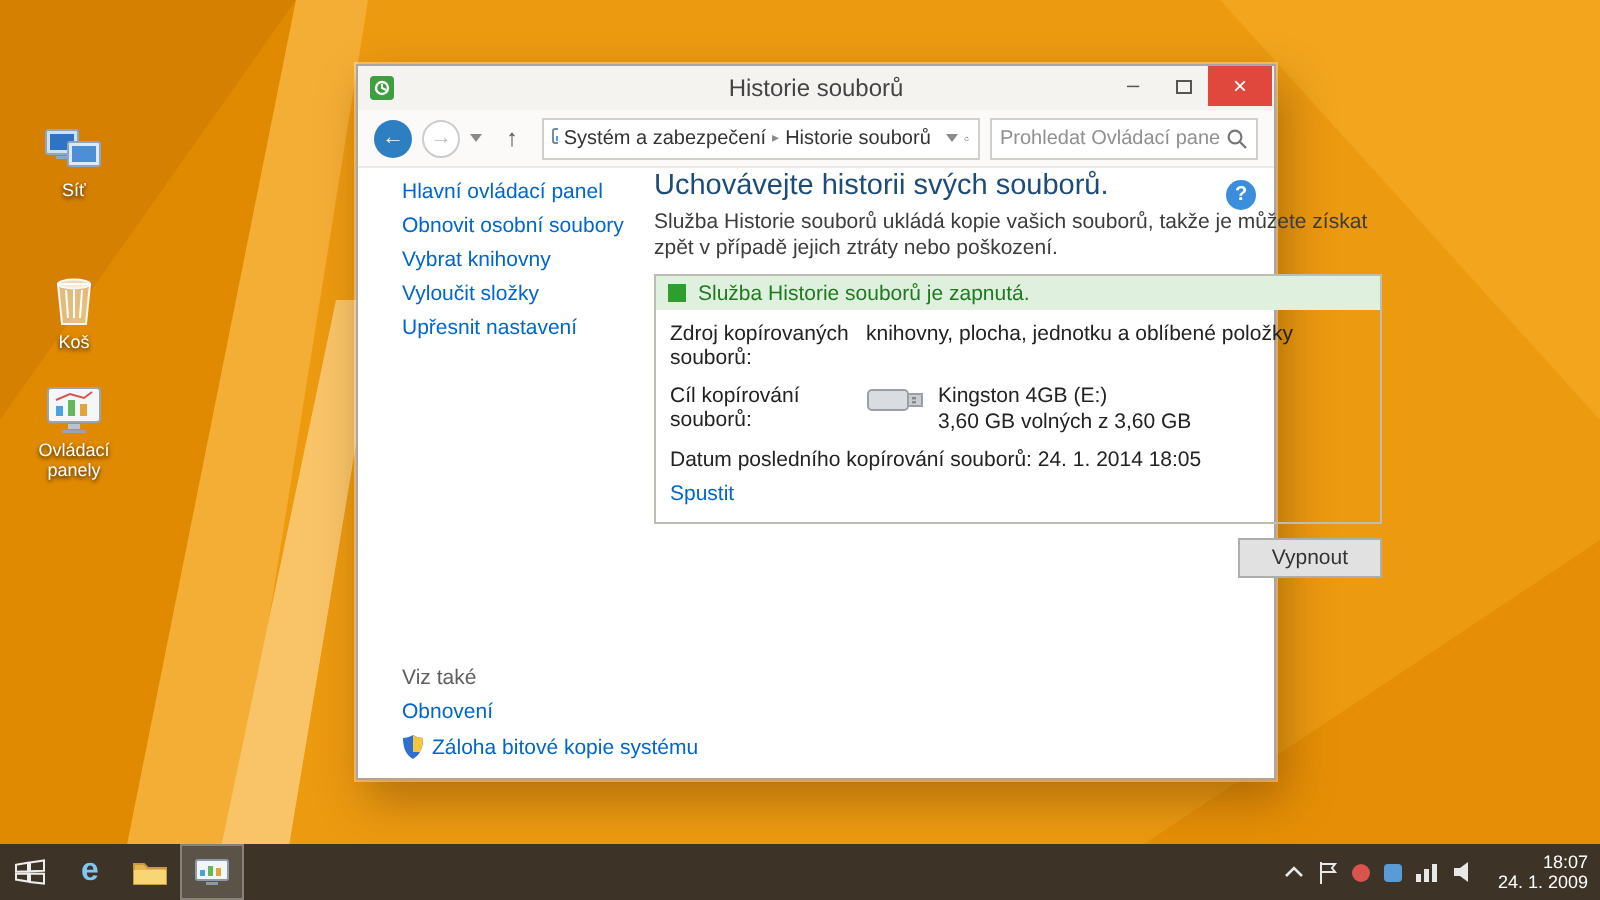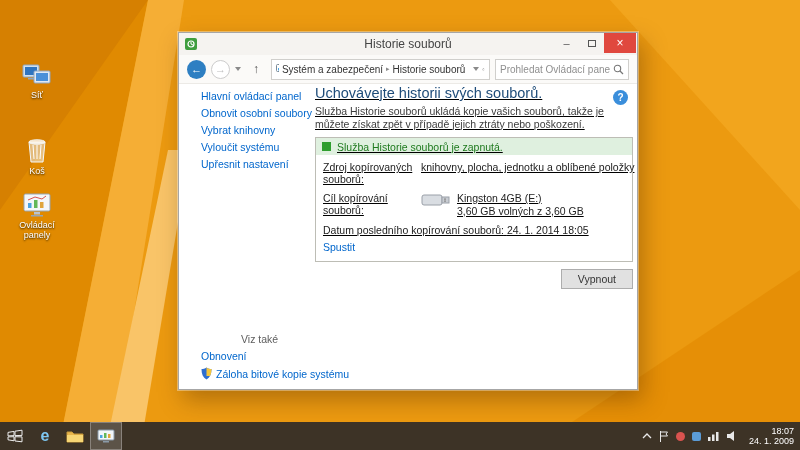--- a/index.html
+++ b/index.html
@@ -44,41 +44,41 @@
   .searchbox { width:134px; height:21px; border:1px solid #D0CFCC; background:#fff; display:flex; align-items:center; padding:0 4px; gap:3px; }
   .searchbox input { flex:1; min-width:0; border:none; outline:none; font-family:inherit; font-size:10px; color:#333; }
   .searchbox input::placeholder { color:#8F8F8F; }
 
   .help-btn { position:absolute; right:9px; top:57px; width:15px; height:15px; border-radius:50%; background:#3A8EDB; color:#fff;
               font-size:10px; font-weight:bold; display:flex; align-items:center; justify-content:center; }
 
   .sidebar { position:absolute; left:22px; top:57px; width:108px; }
   .side-link { display:block; font-size:10.5px; color:#0066CC; text-decoration:none; margin-bottom:5px; white-space:nowrap; }
 
-  .main { position:absolute; left:136px; top:52px; width:318px;text-decoration:underline; }
+  .main { position:absolute; left:148px; top:52px; width:364px; }
   .main h1 { font-size:14.5px; font-weight:400; color:#1E4C79; margin:0 0 4px; }
   .main .desc { font-size:10.5px; line-height:12.5px; color:#3C3C3C; margin:0 0 7px; }
 
   .status-box { border:1px solid #BDBDB5; }
   .status-band { height:17px; background:#DFF0DF; display:flex; align-items:center; gap:6px; padding:0 6px; }
   .status-square { width:9px; height:9px; background:#2F9E2F; flex:0 0 auto; }
   .status-band span.txt { font-size:10.5px; color:#1E7A1E; }
   .rows { padding:6px 7px 6px; }
   .row { display:flex; margin-bottom:7px; font-size:10.5px; color:#222; }
   .rlabel { width:98px; flex:0 0 auto; }
   .rvalue { white-space:nowrap; }
   .drive { display:flex; gap:6px; align-items:flex-start; }
   .drive .dtxt div { line-height:12.5px; }
   .row-inline { font-size:10.5px; color:#222; margin:3px 0 0; }
   .run-link { display:inline-block; font-size:10.5px; color:#0066CC; text-decoration:none; margin-top:5px; }
   .btn-row { margin-top:7px; text-align:right; }
   .btn-row button { font-family:inherit; font-size:10.5px; color:#333; background:#E1E1E1; border:1px solid #ADADAD; padding:2px 16px; height:20px; cursor:default; }
 
   .see-also { position:absolute; left:22px; bottom:9px; }
-  .see-heading { font-size:10.5px; color:#5E5E5E; margin-bottom:5px;margin-left:40px; }
+  .see-heading { font-size:10.5px; color:#5E5E5E; margin-bottom:5px; }
   .see-link { display:block; font-size:10.5px; color:#0066CC; text-decoration:none; margin-bottom:5px; }
   .shield-row { display:flex; align-items:center; gap:4px; }
   .shield-row a { font-size:10.5px; color:#0066CC; text-decoration:none; }
 
   
   .taskbar { position:absolute; left:0; bottom:0; width:800px; height:28px; background:#3D3326; display:flex; align-items:center; z-index:20; }
   .tb-btn { width:30px; height:28px; display:flex; align-items:center; justify-content:center; }
   .tb-btn.active { width:32px; background:rgba(255,255,255,.16); border:1px solid rgba(255,255,255,.28); }
   .ie-e { font-size:16px; font-weight:bold; color:#7FC8F2; }
   .tray { margin-left:auto; display:flex; align-items:center; gap:7px; padding-right:6px; }
@@ -179,21 +179,21 @@
         </svg>
       </div>
     </div>
 
     <div class="help-btn">?</div>
 
     <div class="sidebar">
       <a href="#" class="side-link">Hlavní ovládací panel</a>
       <a href="#" class="side-link">Obnovit osobní soubory</a>
       <a href="#" class="side-link">Vybrat knihovny</a>
-      <a href="#" class="side-link">Vyloučit systému</a>
+      <a href="#" class="side-link">Vyloučit složky</a>
       <a href="#" class="side-link">Upřesnit nastavení</a>
     </div>
 
     <div class="main">
       <h1>Uchovávejte historii svých souborů.</h1>
       <p class="desc">Služba Historie souborů ukládá kopie vašich souborů, takže je můžete získat zpět v případě jejich ztráty nebo poškození.</p>
 
       <div class="status-box">
         <div class="status-band">
           <span class="status-square"></span>

